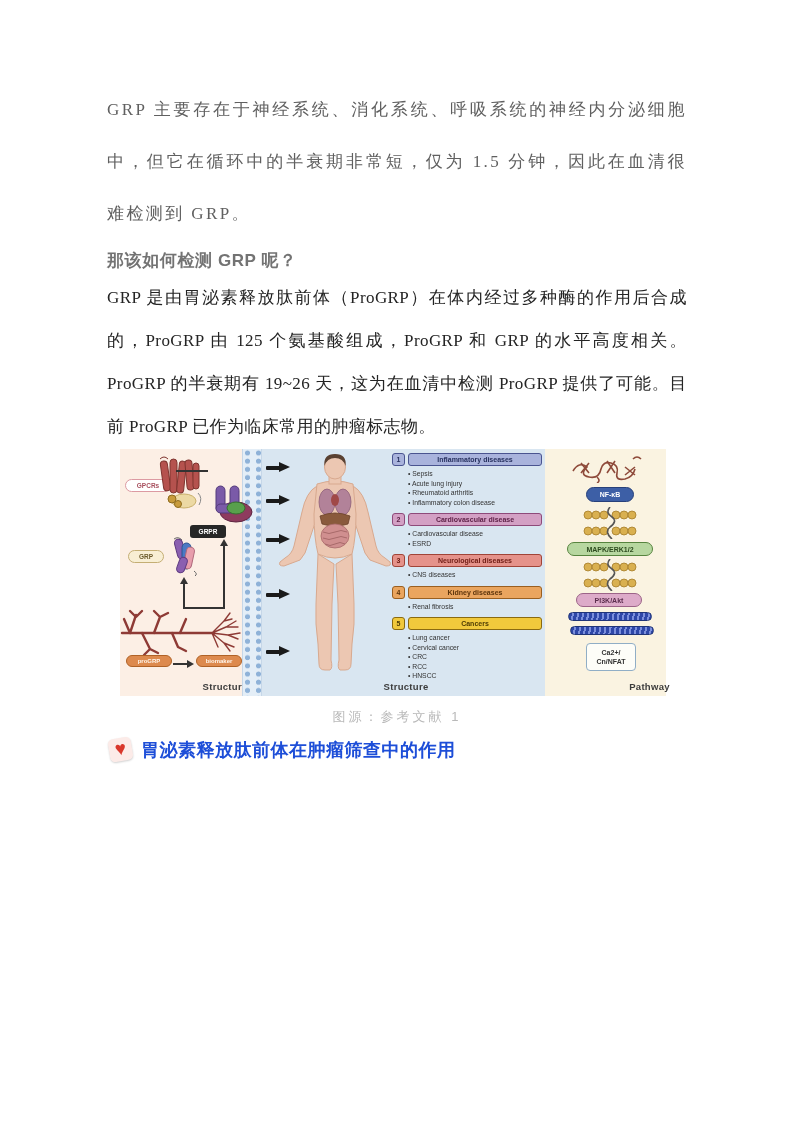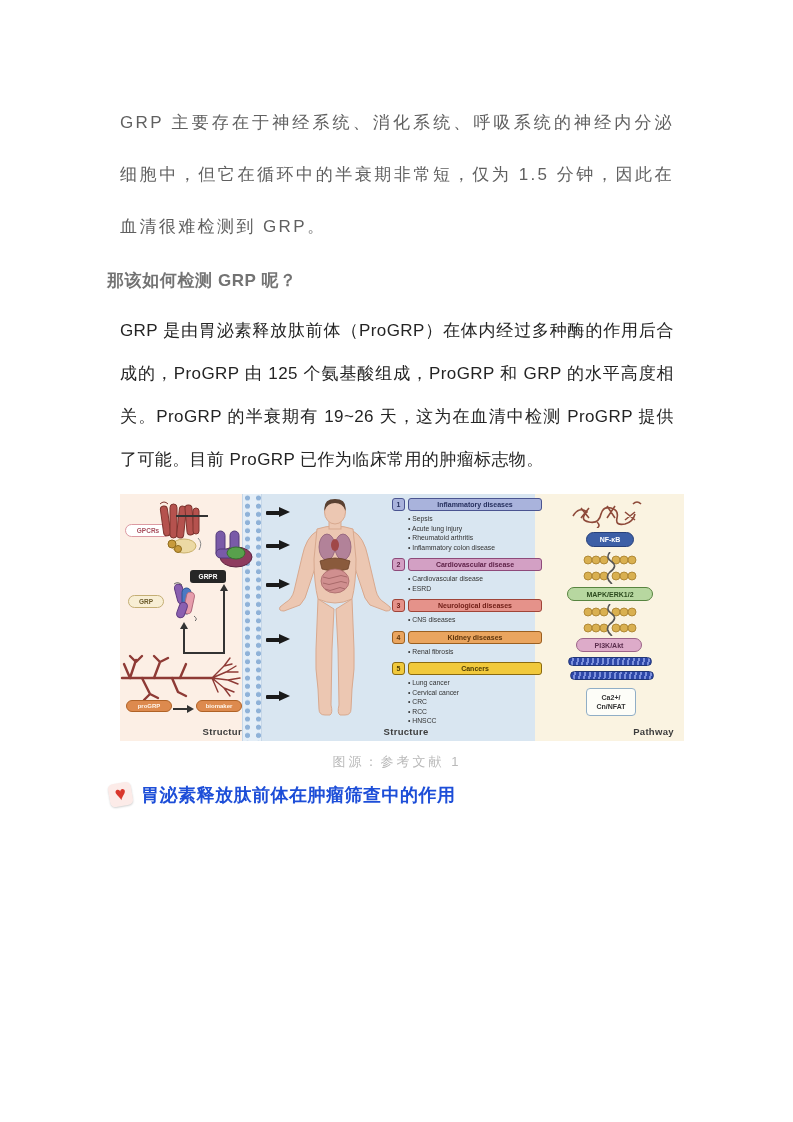--- a/index.html
+++ b/index.html
@@ -1,20 +1,20 @@
 <!DOCTYPE html>
 <html><head>
 <meta charset="utf-8">
 <style>
   html,body{margin:0;padding:0;background:#ffffff;}
   body{width:793px;height:1122px;font-family:"Liberation Sans","DejaVu Sans",sans-serif;overflow:hidden;}
   .content{padding:84px 106px 0 107px;}
 
   
-  .para{margin:13px;text-align:justify;font-size:17px;}
+  .para{margin:0;text-align:justify;font-size:17px;font-family:Liberation Serif, serif;}
   .para-loose{color:#606060;line-height:52px;letter-spacing:2.4px;}
   .para-dark{color:#242424;line-height:43px;letter-spacing:0.4px;}
   .para-mid{color:#5d5d5d;line-height:40px;letter-spacing:2.3px;}
   .h-bold{margin:0;padding:0;font-size:17px;font-weight:bold;color:#737373;letter-spacing:0.6px;line-height:30px;margin-top:6px;}
   .hl{font-weight:bold;}
 
   
   .fig-caption{margin-top:12px;text-align:center;font-size:13px;color:#b9b9b9;letter-spacing:3px;}
   .sec-head{display:flex;align-items:center;gap:7px;margin-top:10px;}
   .sec-head-text{font-size:18px;font-weight:bold;color:#1d4ed8;letter-spacing:0.5px;}
@@ -24,21 +24,21 @@
 
   
   .figure{position:relative;width:552px;height:247px;margin-left:13px;margin-top:1px;background:#fff;}
   .panel{position:absolute;top:0;height:247px;}
   .panel-structure{left:0;width:122px;background:#fcefe5;}
   .membrane{left:122px;width:20px;height:247px;position:absolute;background-color:#e4eef7;
     background-image:radial-gradient(circle at 4.5px 4px,#8fb2d8 2.2px,rgba(0,0,0,0) 2.9px),
                      radial-gradient(circle at 15.5px 4px,#8fb2d8 2.2px,rgba(0,0,0,0) 2.9px);
     background-size:20px 8.2px;border-left:1px solid #c6d7e8;border-right:1px solid #c6d7e8;box-sizing:border-box;}
   .panel-diseases{left:142px;width:283px;background:#d9e6f1;}
-  .panel-pathway{left:415px;width:149px;background:#faf3e1;}
+  .panel-pathway{left:425px;width:121px;background:#faf3e1;}
   .panel-caption{position:absolute;bottom:4px;left:0;width:100%;text-align:center;font-weight:bold;font-size:9.5px;color:#3c3c3c;letter-spacing:0.3px;padding-left:44px;}
 
   .fig-abs{position:absolute;}
   .pill{display:flex;align-items:center;justify-content:center;border-radius:7px;font-weight:bold;box-sizing:border-box;}
   .pill-gpcrs{left:5px;top:30px;width:46px;height:13px;background:#fff;border:1px solid #dc9aa2;color:#a8505e;font-size:6.5px;}
   .pill-grp{left:8px;top:101px;width:36px;height:13px;background:#f8eed4;border:1px solid #c4ae74;color:#6b5a2a;font-size:6.5px;}
   .tag-grpr{left:70px;top:76px;width:36px;height:13px;background:#262626;color:#fff;font-size:6.5px;border-radius:3px;}
   .pill-orange{width:46px;height:12px;background:#dd8a4e;border:1px solid #b06226;color:#fff6ec;font-size:6px;border-radius:6px;}
   .pill-progrp{left:6px;top:206px;}
   .pill-biomaker{left:76px;top:206px;}

